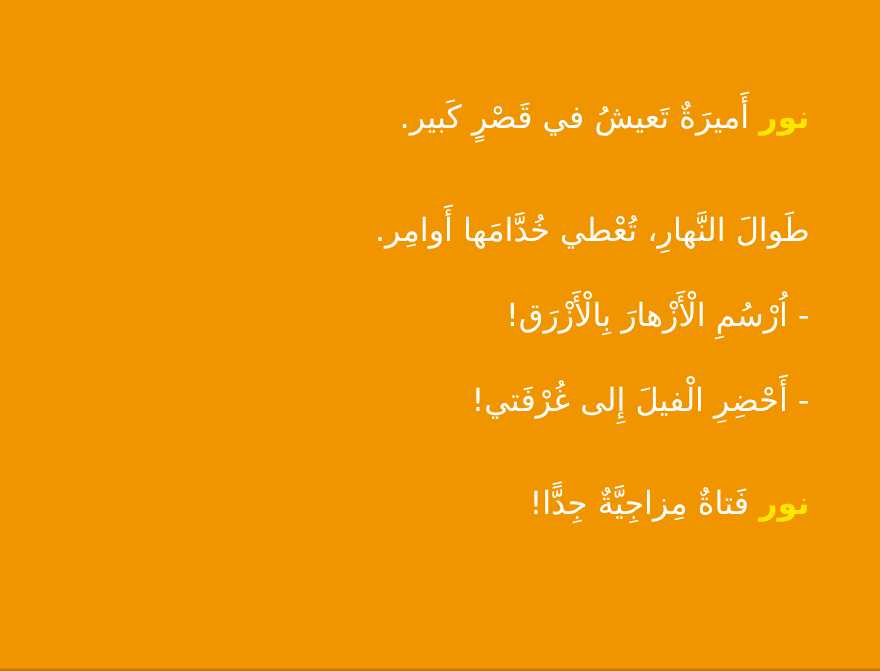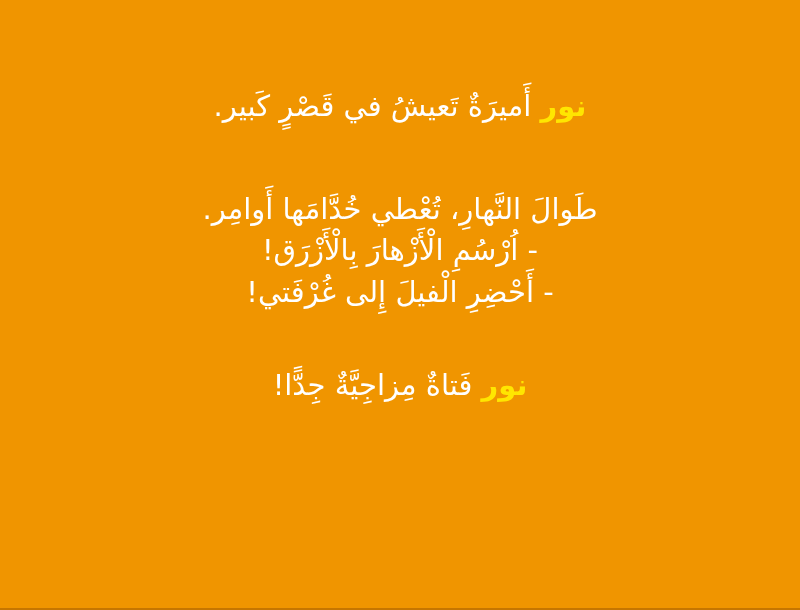--- a/index.html
+++ b/index.html
@@ -50,38 +50,39 @@
   }
 
   .para {
     margin: 0;
     color: #ffffff;
     font-size: 29px;
     line-height: 1.42;
     font-weight: 400;
     letter-spacing: 0;
     white-space: nowrap;
-    text-align: center;
+    text-align: right;
     direction: rtl;
   }
 
   .para-gap-top {
     margin-top: 62px;
   }
 
   .para-gap-top-large {
     margin-top: 52px;
   }
 
   .name-highlight {
     color: #ffe600;
     font-weight: 700;
   }
 
   .dash-lines {
+    margin-top: 36px;
   }
 </style>
 </head>
 <body>
 
 <div id="page">
 
   <div class="story-body">
 
     <p class="para">

